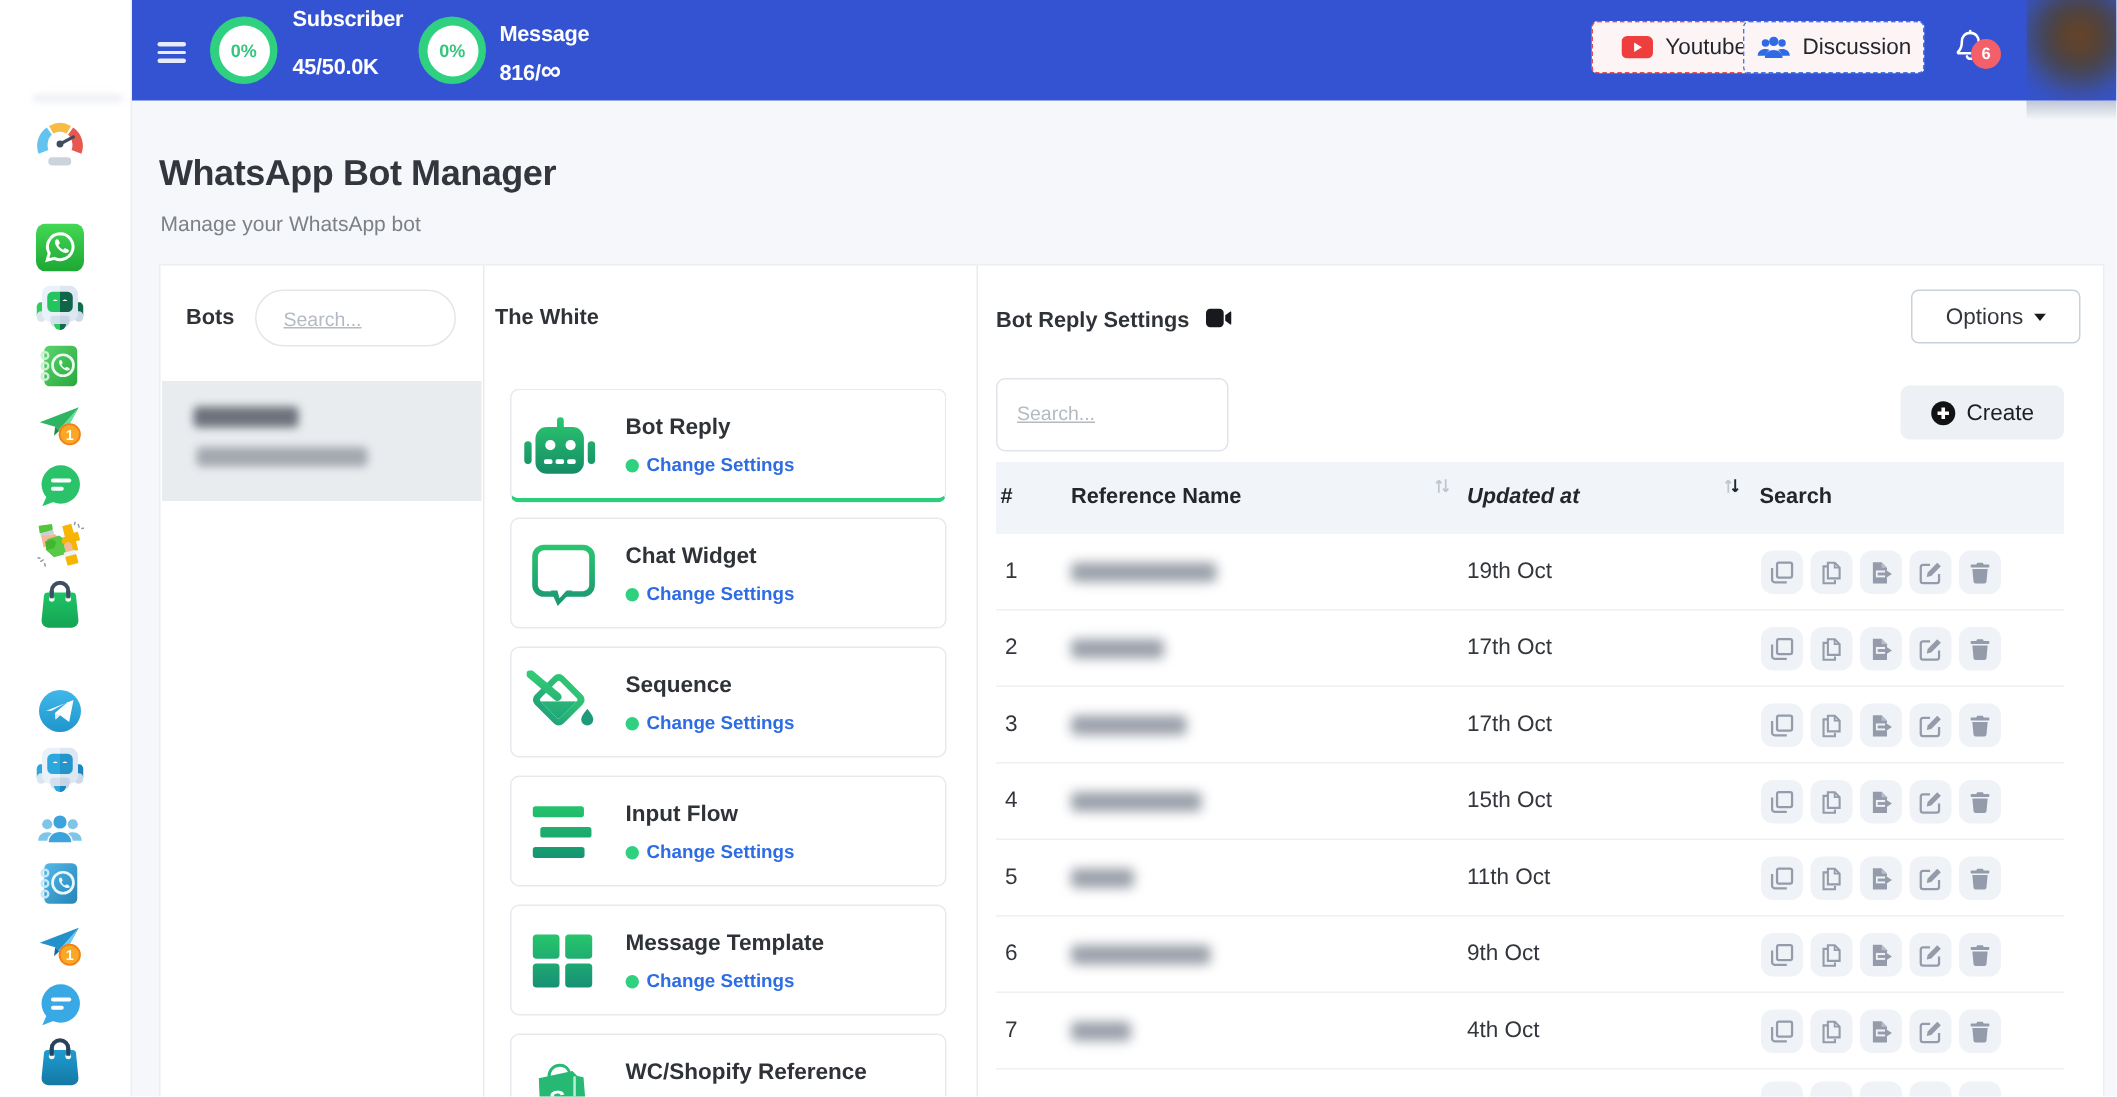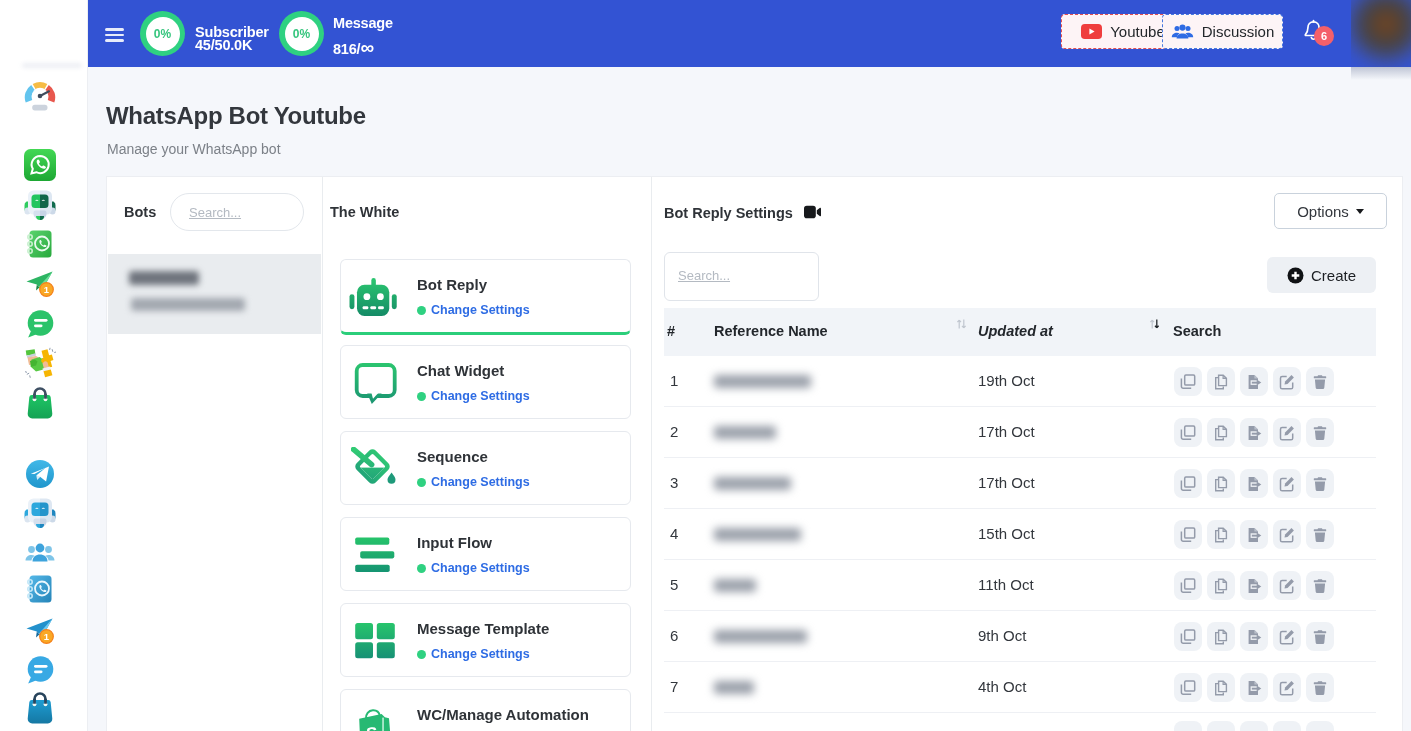--- a/index.html
+++ b/index.html
@@ -232,21 +232,21 @@
 </div>
 
 <div id="navbar" class="abs">
   <div class="hline" style="top:28px;"></div>
   <div class="hline" style="top:33.5px;"></div>
   <div class="hline" style="top:39px;"></div>
 
   <div class="ring" style="left:52px;">
       <div class="inner">0%</div>
     </div>
-  <div class="statlbl" style="left:107px; top:24px;">Subscriber</div>
+  <div class="statlbl" style="left:107px; top:5px;">Subscriber</div>
   <div class="statlbl" style="left:107px; top:37px;">45/50.0K</div>
 
   <div class="ring" style="left:191px;">
       <div class="inner">0%</div>
     </div>
   <div class="statlbl" style="left:245px; top:15px;">Message</div>
   <div class="statlbl" style="left:245px; top:37px;">816/<span style="font-size:19px;">∞</span></div>
 
   <div class="navbtn" style="left:973px; width:124px; border:1px dashed #e04f55;">
     <span id="ytIcon" style="display:inline-flex;margin-right:8px;">
@@ -275,21 +275,21 @@
         <path d="M10.5 2.9V1.6" stroke="#ffffff" stroke-width="1.7" stroke-linecap="round"></path>
       </svg></div>
   <div style="position:absolute; left:1226px; top:26px; width:20px; height:20px; border-radius:50%; background:#f4606a; color:#fff; font-size:11px; font-weight:bold; display:flex; align-items:center; justify-content:center;">6</div>
 
   <div style="position:absolute; left:1263px; top:0; width:60px; height:67px; overflow:hidden;">
     <div style="position:absolute; left:-10px; top:-12px; width:90px; height:95px; background:radial-gradient(circle at 50% 38%, #6f4527 0 9%, #4e4134 22%, #41465c 38%, rgba(72,86,152,0.5) 52%, rgba(51,83,211,0) 64%); filter:blur(8px);"></div>
   </div>
 </div>
 <div style="position:absolute; left:1351px; top:67px; width:60px; height:13px; background:linear-gradient(180deg, rgba(138,148,176,0.5), rgba(245,247,251,0)); z-index:3;"></div>
 
-<div id="pagetitle" class="abs">WhatsApp Bot Youtube</div>
+<div id="pagetitle" class="abs">WhatsApp Bot Manager</div>
 <div id="pagesub" class="abs">Manage your WhatsApp bot</div>
 
 <div id="card" class="abs">
   <div class="vline" style="left:215px;"></div>
   <div class="vline" style="left:544px;"></div>
 
   <div class="abs" id="bots-title" style="position:absolute;">Bots</div>
   <div class="abs" id="bots-search" style="position:absolute;">
       <span class="searchph" style="position:absolute;left:18px;top:11px;">Search...</span>
     </div>
@@ -414,21 +414,21 @@
   </div>
   <div class="scard" style="top:512px; height:74px;">
     <div class="scicon" id="ic-shop">
         <svg width="48" height="44" viewBox="0 0 48 44">
           <path d="M15 13.5 c-.3-4.5 2.5-8 6.8-8.3 3.6-.2 6.3 2 7 5.4" fill="none" stroke="#27b973" stroke-width="2"></path>
           <path d="M8.2 13.8 L30.6 9 l3.3 3.3 4.1.9 2.5 30.8 H9.5 z" fill="#27b973"></path>
           <rect x="31.2" y="12.6" width="1.7" height="31.4" fill="#b9ecd3"></rect>
           <text x="21" y="34" font-family="Liberation Sans, sans-serif" font-size="17" font-weight="bold" fill="#ffffff" text-anchor="middle" transform="rotate(-5 21 30)">S</text>
         </svg>
       </div>
-    <div class="sctitle">WC/Manage Automation</div>
+    <div class="sctitle">WC/Shopify Reference</div>
 
   </div>
 
   <div id="c3title" style="position:absolute;">Bot Reply Settings <span id="vidIcon" style="display:inline-block;margin-left:7px;position:relative;top:1px;"><svg width="17" height="14" viewBox="0 0 17 14">
           <rect x="0" y="0.8" width="11.8" height="12.4" rx="2.8" fill="#17191c"></rect>
           <path d="M12.8 5.2 L16 2.8 C16.5 2.5 17 2.8 17 3.4 v7.2 c0 .6 -.5.9 -1 .6 L12.8 8.8z" fill="#17191c"></path>
         </svg></span></div>
   <div id="optbtn" style="position:absolute;">Options <span id="caret" style="margin-left:7px;display:inline-flex;">
         <svg width="8" height="5" viewBox="0 0 8 5">
           <path d="M0 0h8L4 5z" fill="#17191c"></path>

